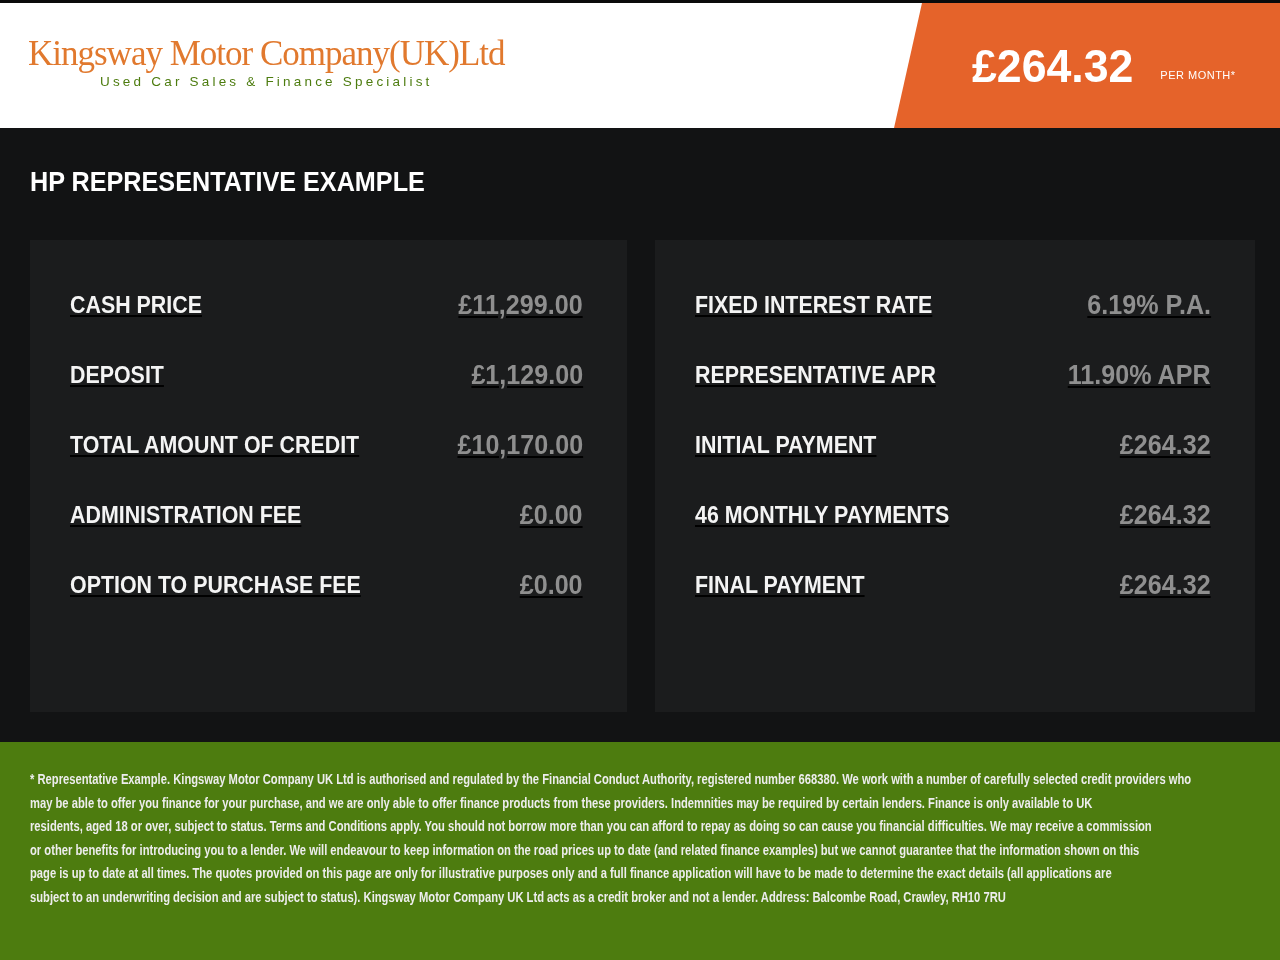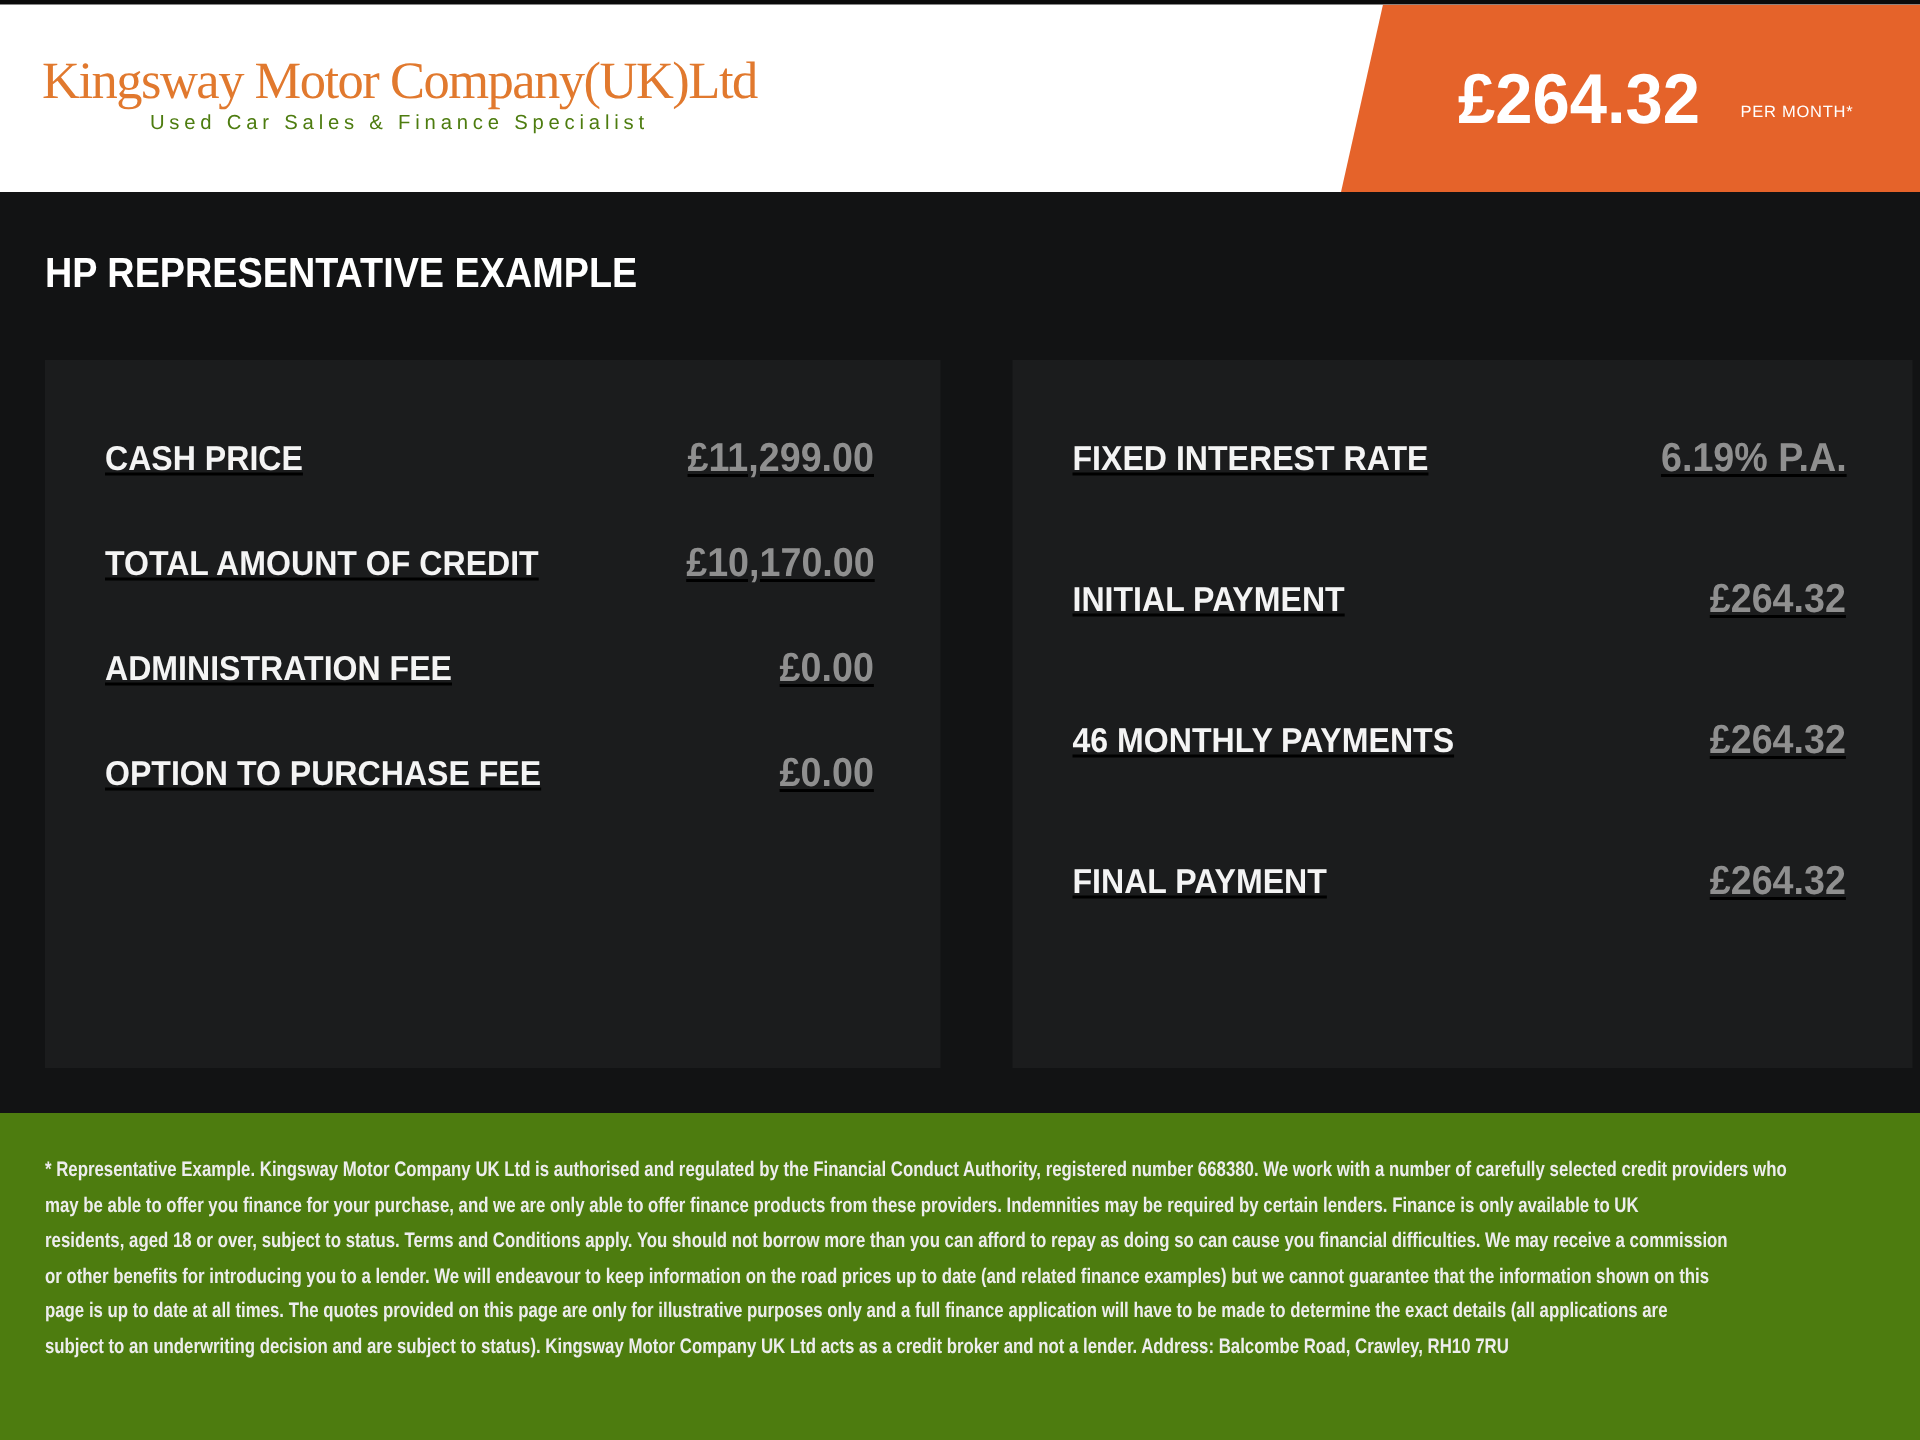--- a/index.html
+++ b/index.html
@@ -43,21 +43,21 @@
     color:#ffffff; white-space:nowrap;
     transform:scaleX(0.9); transform-origin:left center;
   }
 
   
   .panel {
     position:absolute; top:240px; height:472px; background:#1b1c1d;
     padding:30px 44px 22px 40px; display:flex; flex-direction:column;text-decoration:underline;
   }
   .panel-left  { left:30px;  width:597px; }
-  .panel-right { left:675px; width:600px;gap:24px; }
+  .panel-right { left:655px; width:600px; }
   .row { height:70px; display:flex; align-items:center; justify-content:space-between; }
   .row-label {
     font-size:23px; font-weight:bold; color:#f4f4f4; white-space:nowrap;
     transform:scaleX(0.93); transform-origin:left center;
   }
   .row-value {
     font-size:27px; font-weight:bold; color:#8f8f8f; white-space:nowrap;
     transform:scaleX(0.93); transform-origin:right center;
   }
 
@@ -90,37 +90,45 @@
   </header>
 
   <h1 class="page-title">HP REPRESENTATIVE EXAMPLE</h1>
 
   <section class="panel panel-left">
     <div class="row">
       <span class="row-label">CASH PRICE</span>
       <span class="row-value">£11,299.00</span>
     </div>
     <div class="row">
+      <span class="row-label">DEPOSIT</span>
+      <span class="row-value">£1,129.00</span>
+    </div>
+    <div class="row">
       <span class="row-label">TOTAL AMOUNT OF CREDIT</span>
       <span class="row-value">£10,170.00</span>
     </div>
     <div class="row">
       <span class="row-label">ADMINISTRATION FEE</span>
       <span class="row-value">£0.00</span>
     </div>
     <div class="row">
       <span class="row-label">OPTION TO PURCHASE FEE</span>
       <span class="row-value">£0.00</span>
     </div>
   </section>
 
   <section class="panel panel-right">
     <div class="row">
       <span class="row-label">FIXED INTEREST RATE</span>
       <span class="row-value">6.19% P.A.</span>
+    </div>
+    <div class="row">
+      <span class="row-label">REPRESENTATIVE APR</span>
+      <span class="row-value">11.90% APR</span>
     </div>
     <div class="row">
       <span class="row-label">INITIAL PAYMENT</span>
       <span class="row-value">£264.32</span>
     </div>
     <div class="row">
       <span class="row-label">46 MONTHLY PAYMENTS</span>
       <span class="row-value">£264.32</span>
     </div>
     <div class="row">

